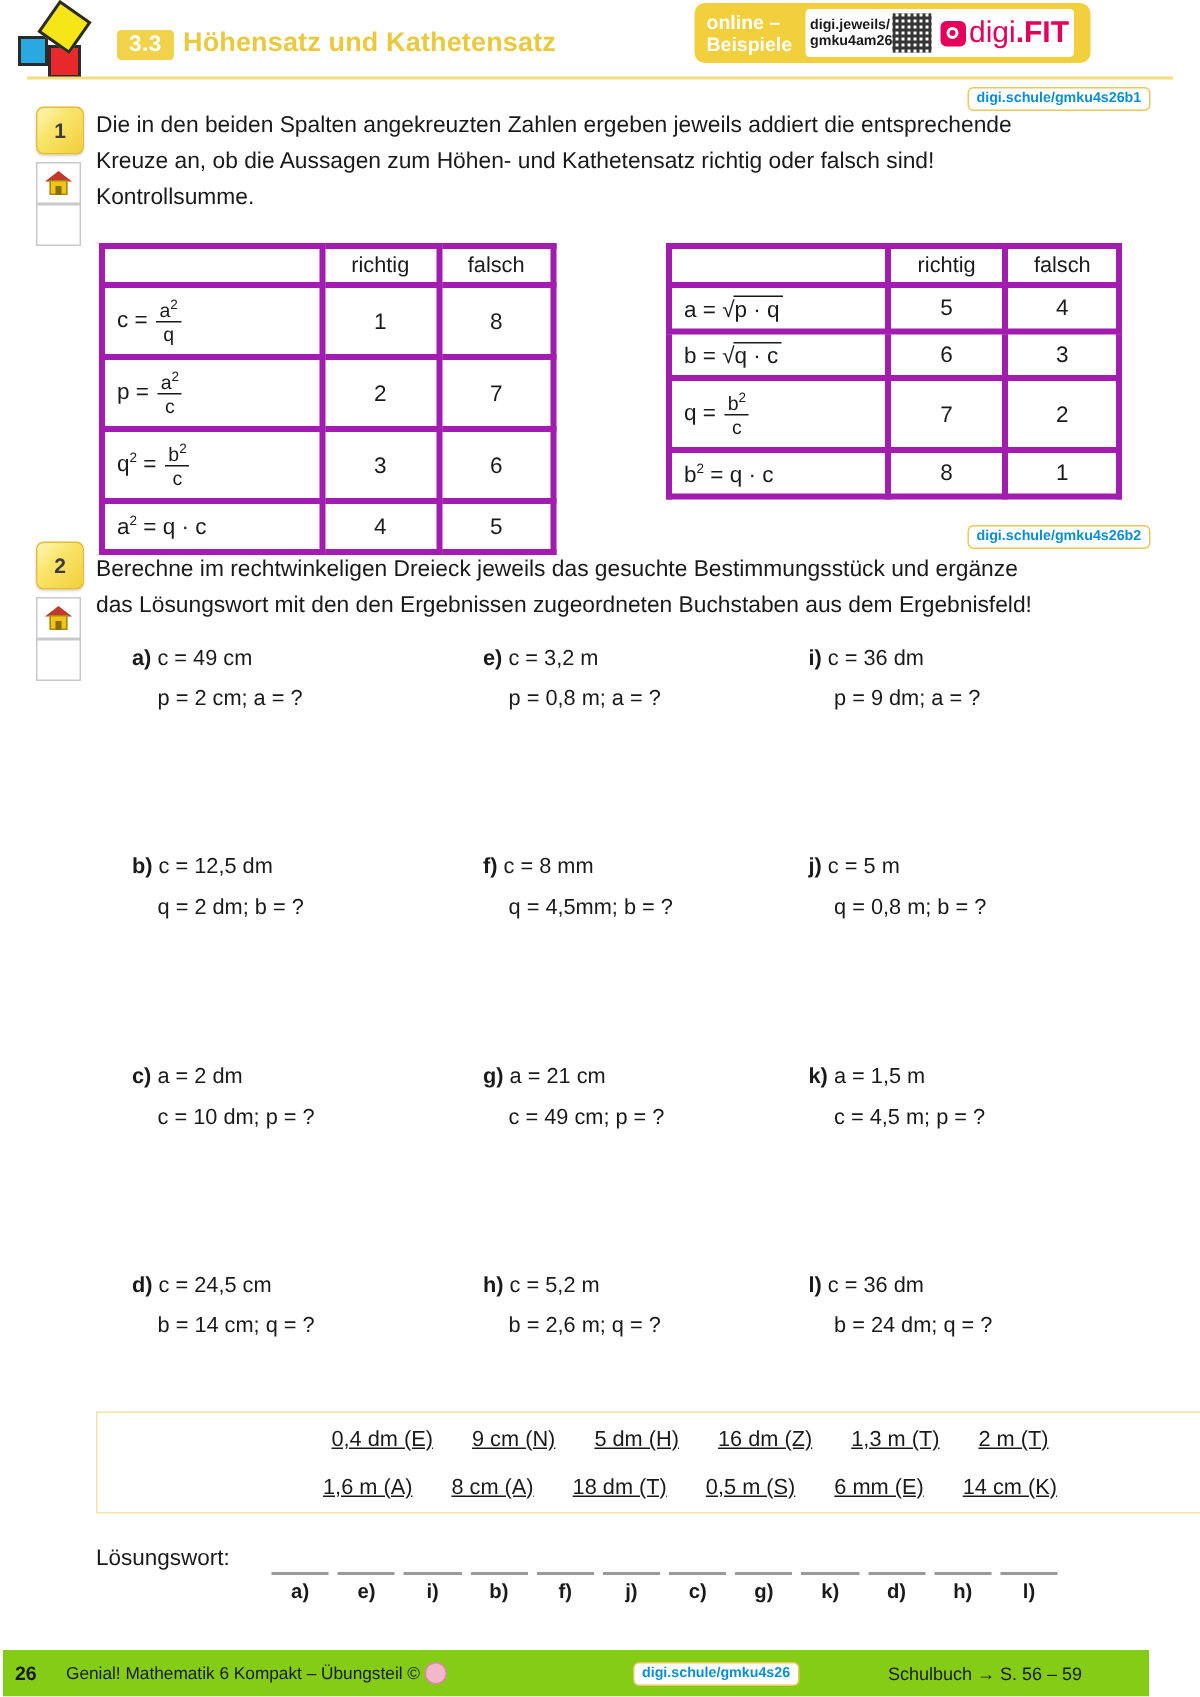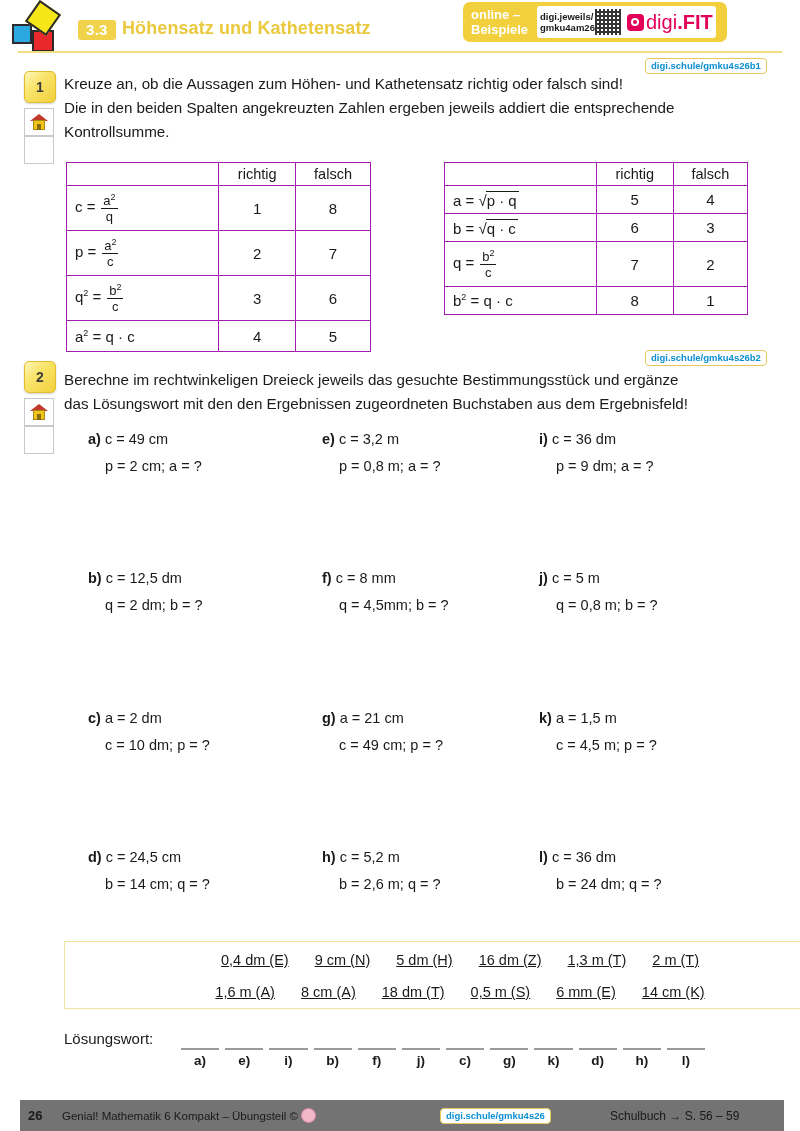--- a/index.html
+++ b/index.html
@@ -212,21 +212,21 @@
     color: #1a1a1a;
   }
 
   
   table.grid {
     position: absolute;
     border-collapse: collapse;
     font-size: 14px;
   }
   table.grid td, table.grid th {
-    border: 1px solid #a21caf;
+    border: 4px solid #a21caf;
     padding: 3px 8px;
     font-weight: normal;
     color: #1a1a1a;
     vertical-align: middle;
   }
   table.grid th {
     text-align: center;
     font-size: 14.5px;
   }
   .cell-num {
@@ -316,23 +316,23 @@
   }
   .slot .sl {
     font-size: 13.5px;
     font-weight: bold;
     color: #1a1a1a;
   }
 
   
   .footer {
     position: absolute;
-    left: 20px; top: 1100px;
+    left: 2px; top: 1100px;
     width: 764px; height: 31px;
-    background: #737373;
+    background: #84cc16;
     display: flex;
     align-items: center;
   }
   .footer-page {
     font-weight: bold;
     font-size: 13px;
     margin-left: 8px;
     width: 34px;
   }
   .footer-title {
@@ -404,22 +404,22 @@
     <div class="house">
       <div class="roof"></div>
       <div class="body"></div>
       <div class="door"></div>
     </div>
   </div>
   <div class="side-cell"></div>
 </div>
 
 <div class="instr" style="left:64px; top:72px; width:720px;">
+  <div>Die in den beiden Spalten angekreuzten Zahlen ergeben jeweils addiert die entsprechende</div>
   <div>Kreuze an, ob die Aussagen zum Höhen- und Kathetensatz richtig oder falsch sind!</div>
-  <div>Die in den beiden Spalten angekreuzten Zahlen ergeben jeweils addiert die entsprechende</div>
   <div>Kontrollsumme.</div>
 </div>
 
 <table class="grid" style="left:66px; top:162px; width:305px;">
   <tbody>
       <tr>
     <th style="width:170px;"></th>
     <th style="width:66px;">richtig</th>
     <th style="width:64px;">falsch</th>
   </tr>

